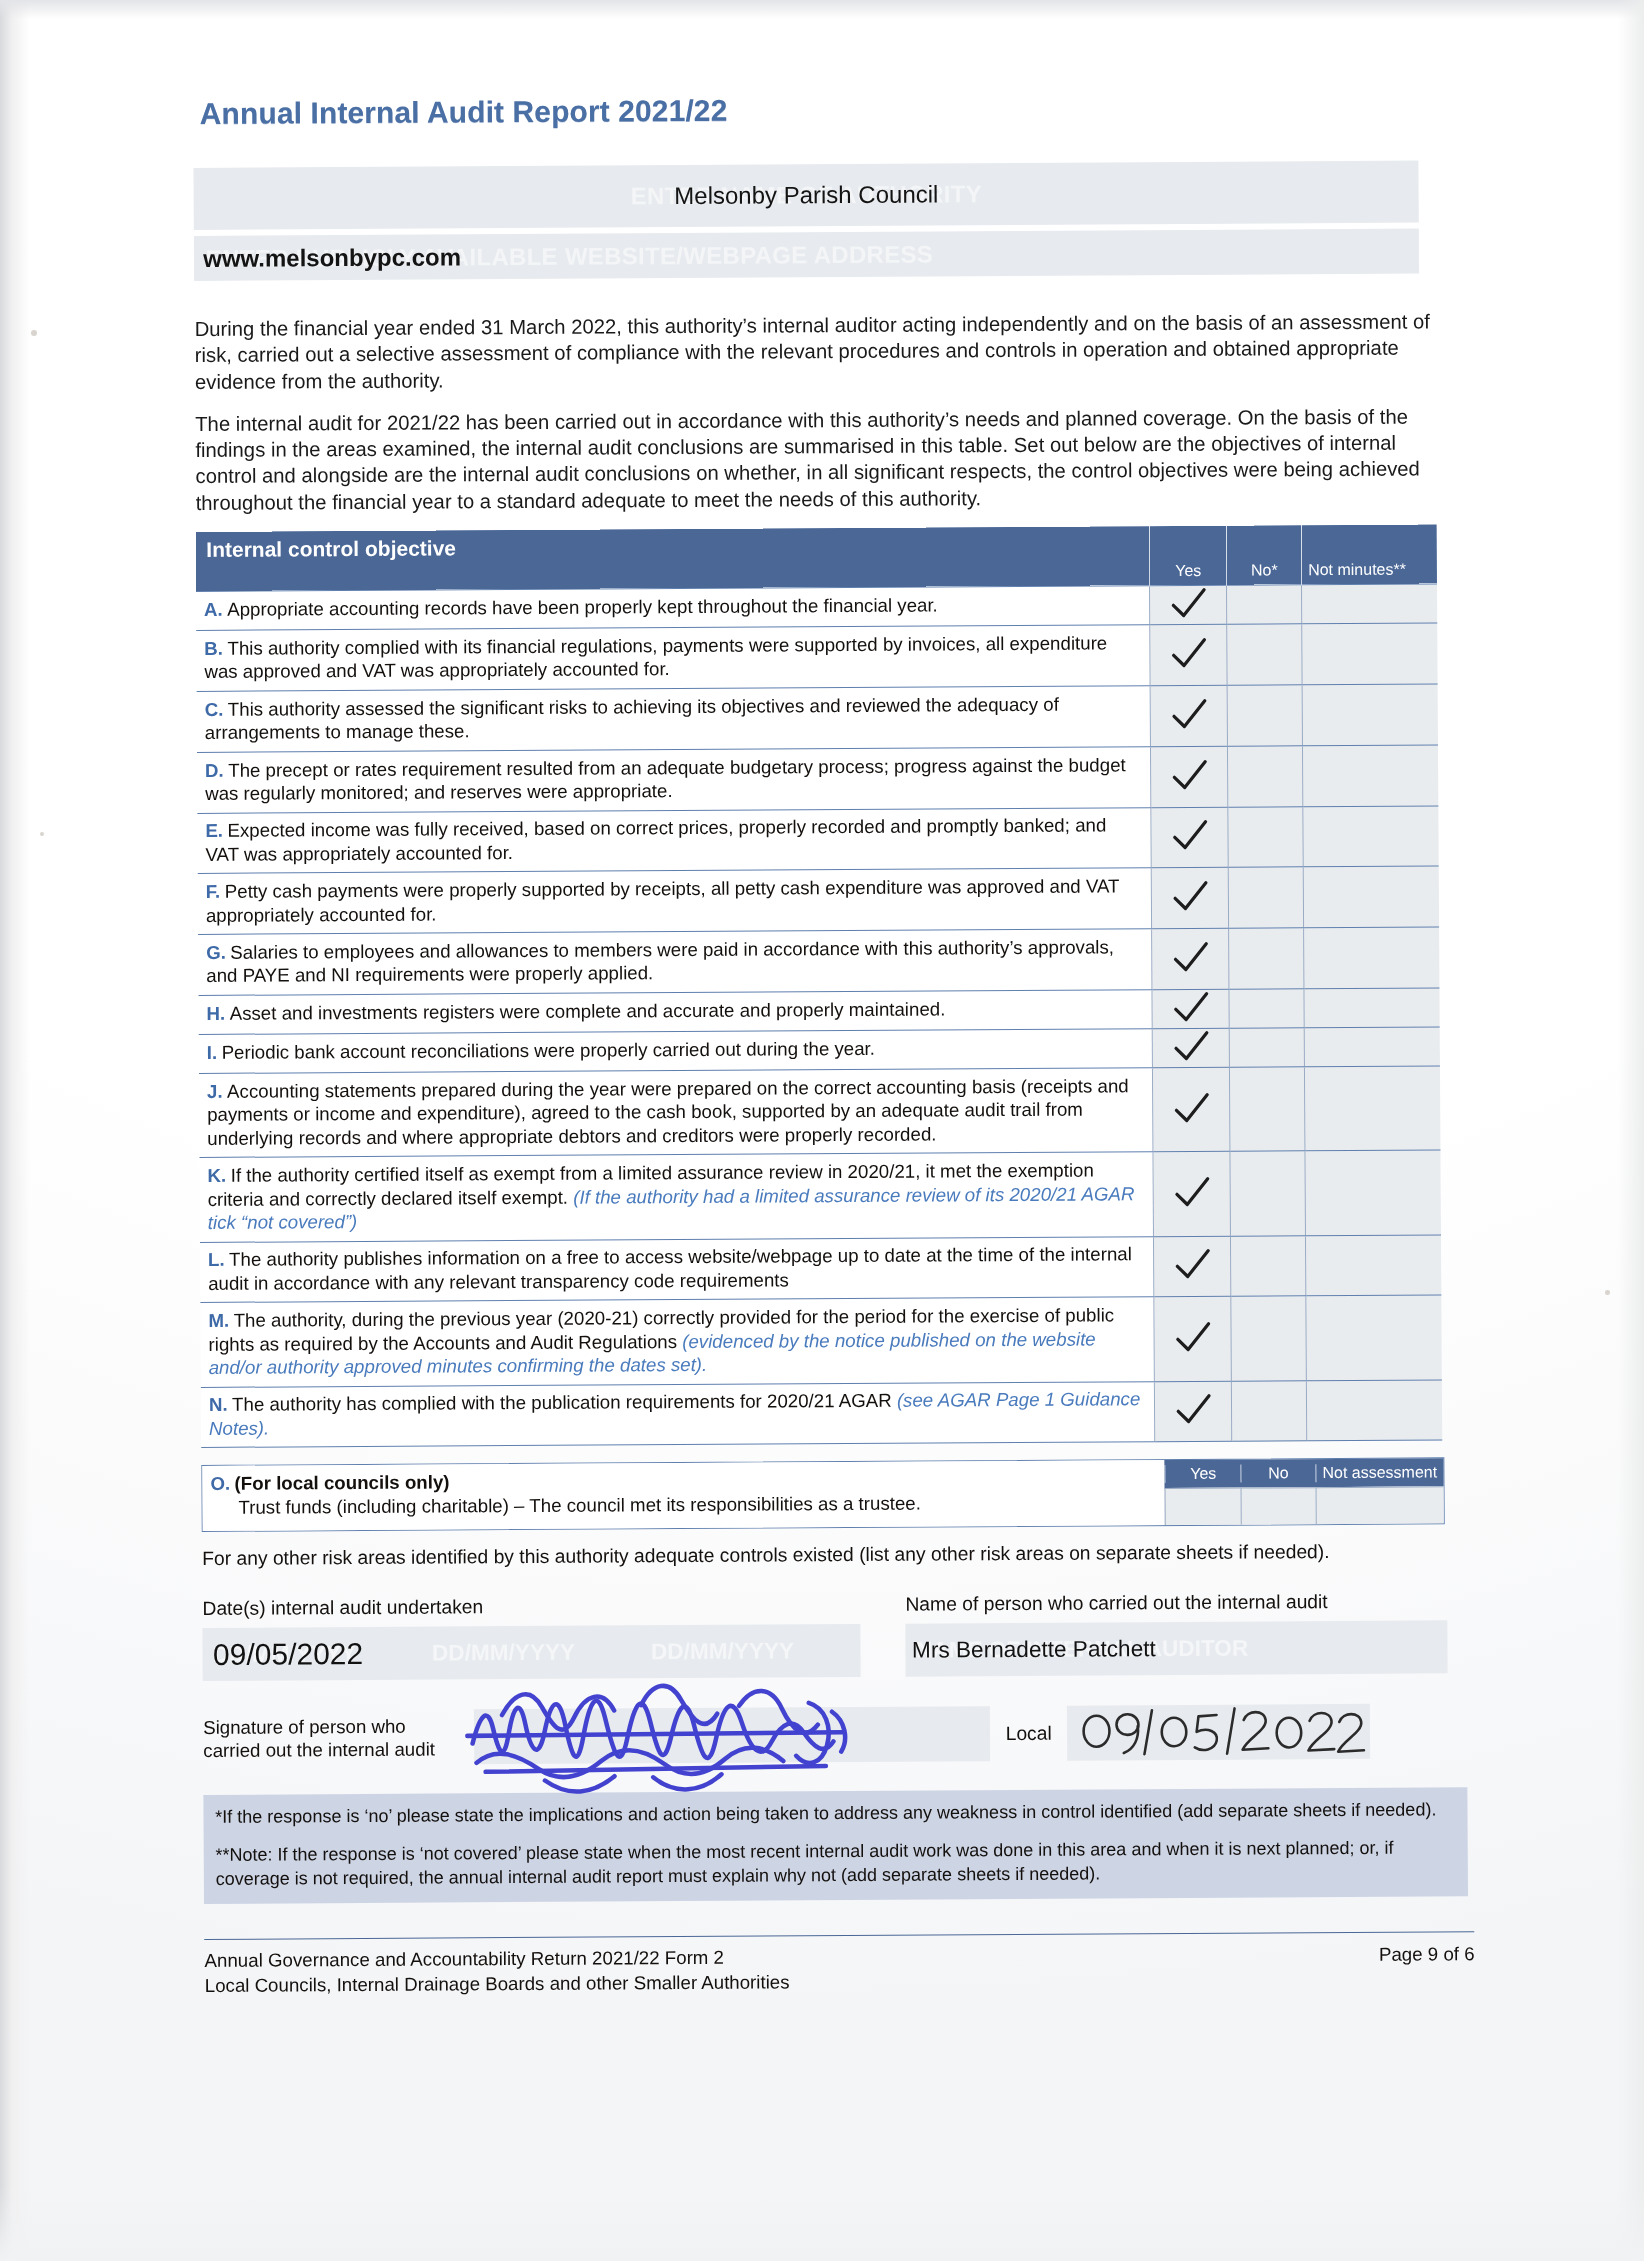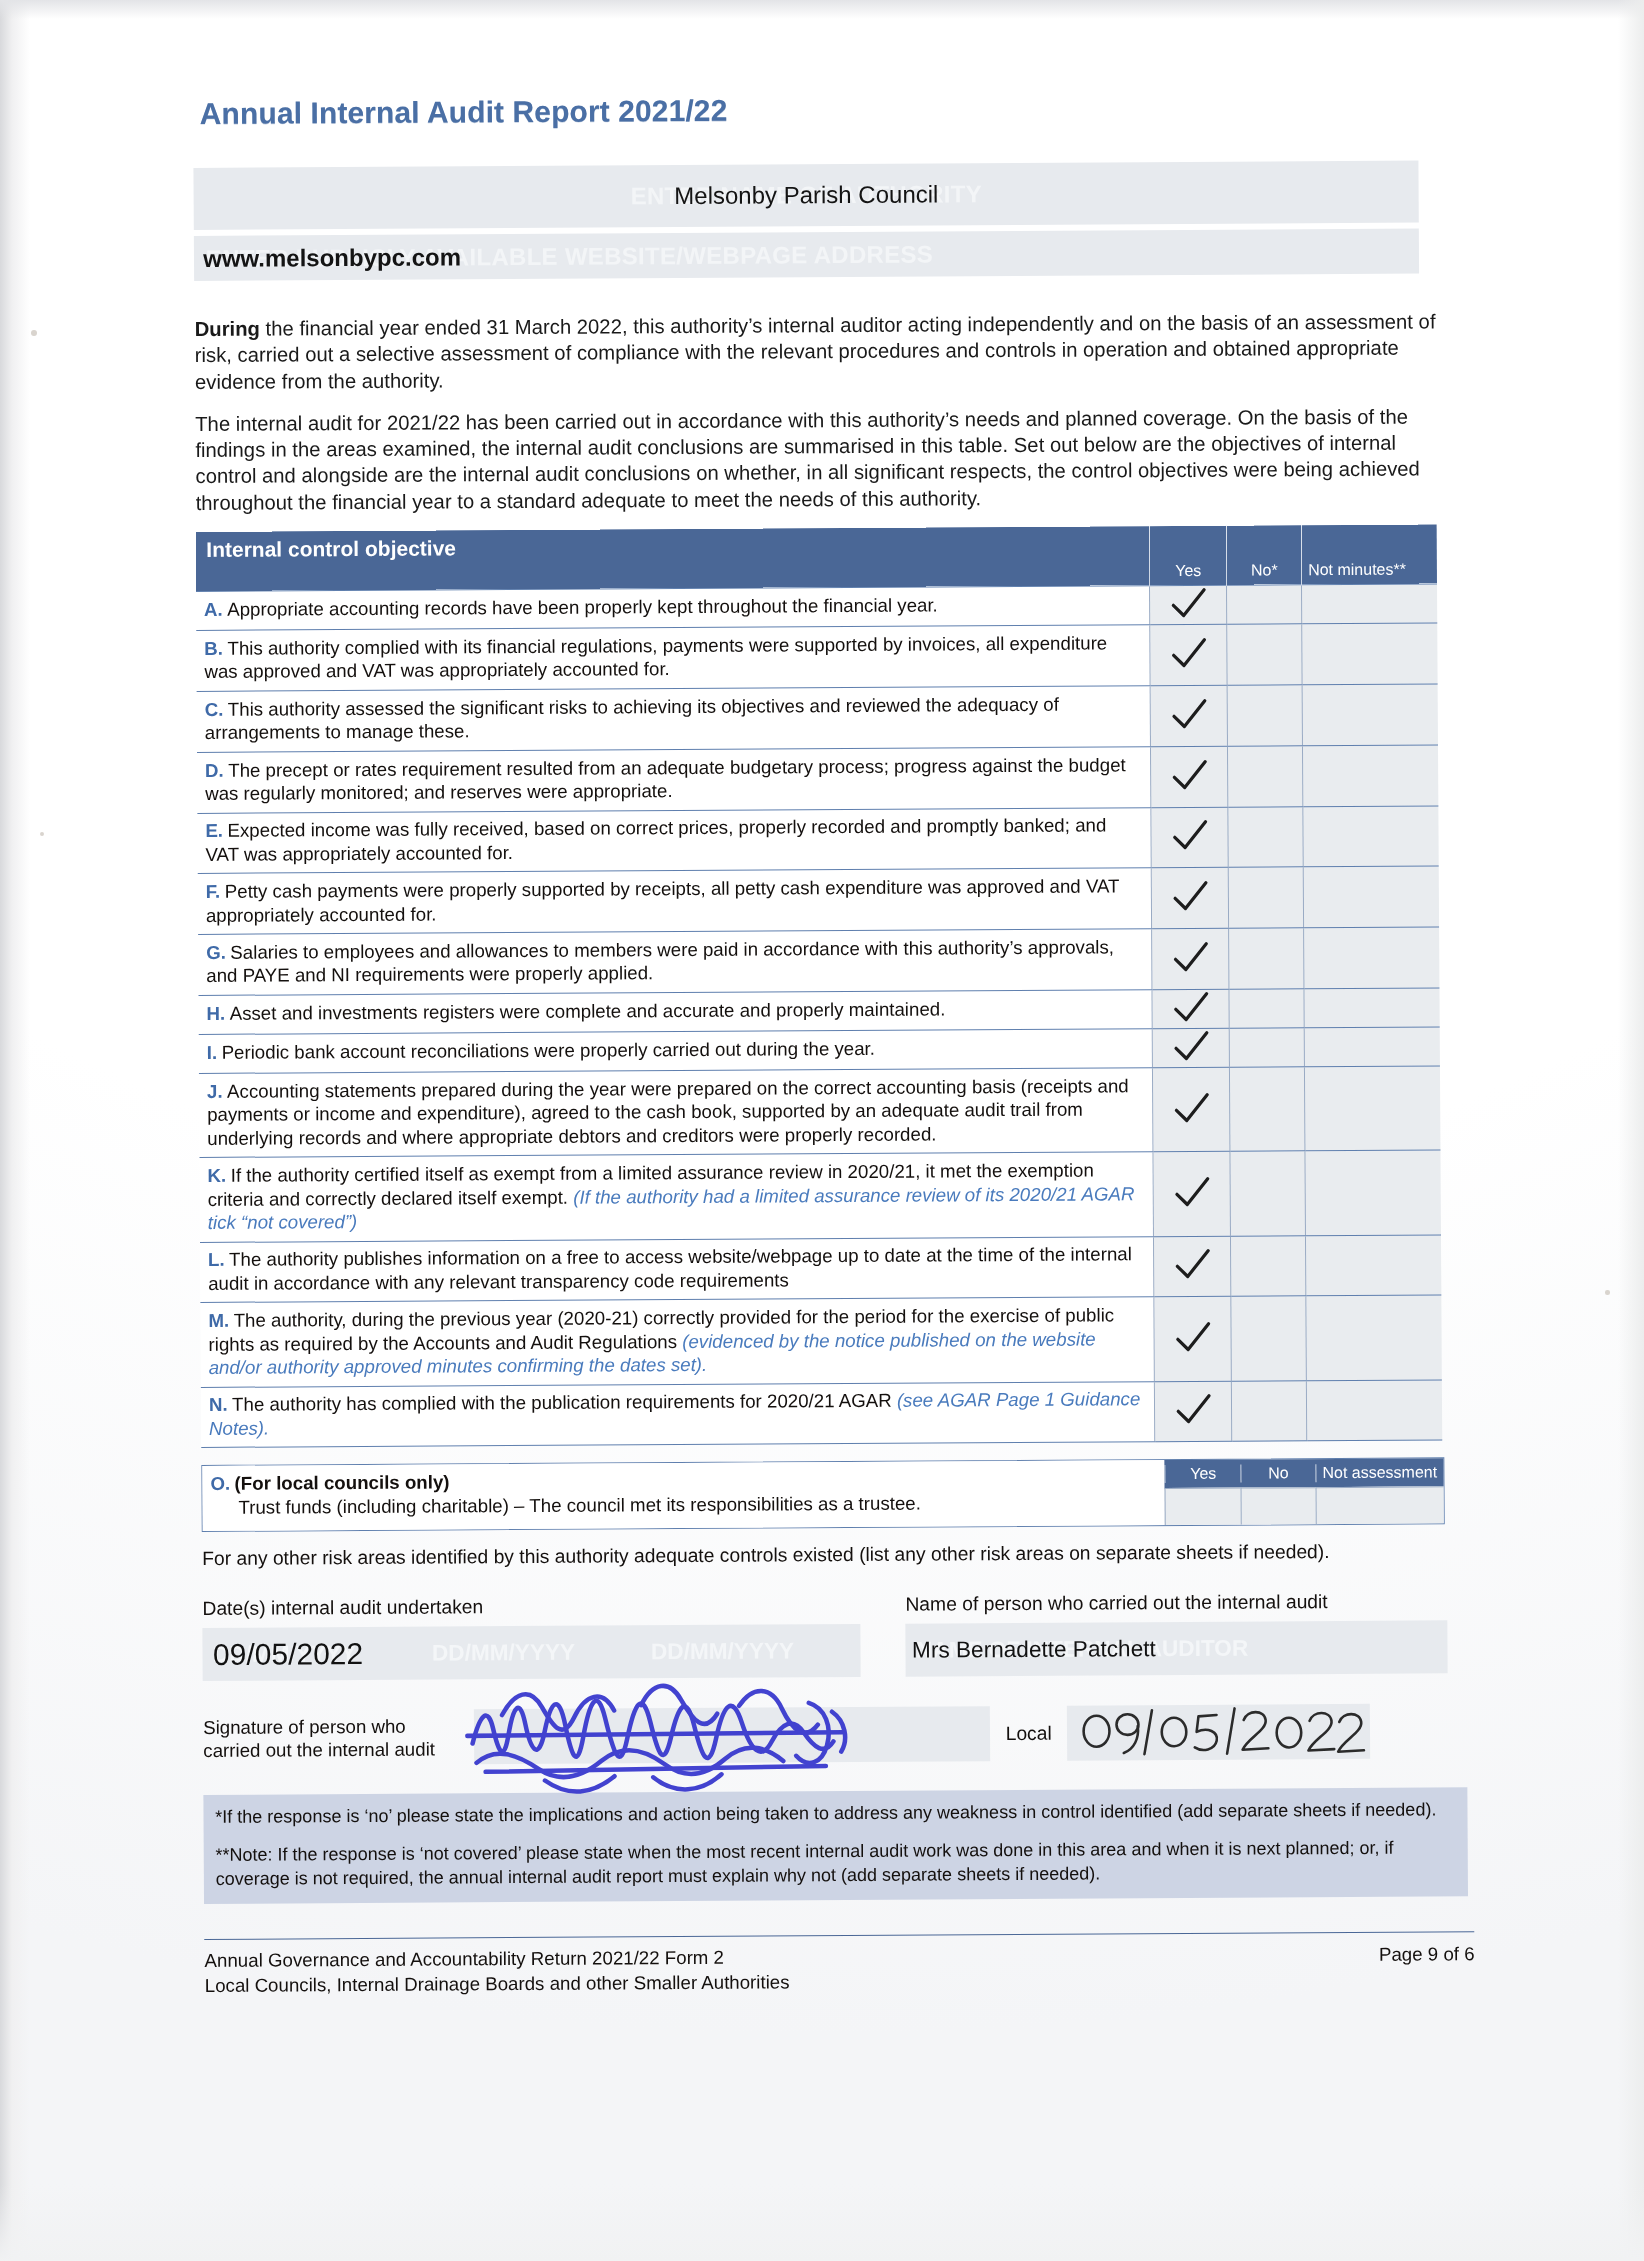--- a/index.html
+++ b/index.html
@@ -103,21 +103,21 @@
   .gap-after-bands { height: 28px; }
 
   
   .para {
     font-size: 20.3px;
     line-height: 26.4px;
     margin: 0 0 15.5px 3.2px;
     width: 1261px;
     color: #1a1a1a;
   }
-  .para b { font-weight: bold; }
+  .para b { font-weight: normal; }
 
   
   .tbl {
     margin-left: 3.2px;
     width: 1241px;
     border-collapse: collapse;
     margin-top: 11.6px;
   }
   .tbl td, .tbl th { padding: 0; }
 

